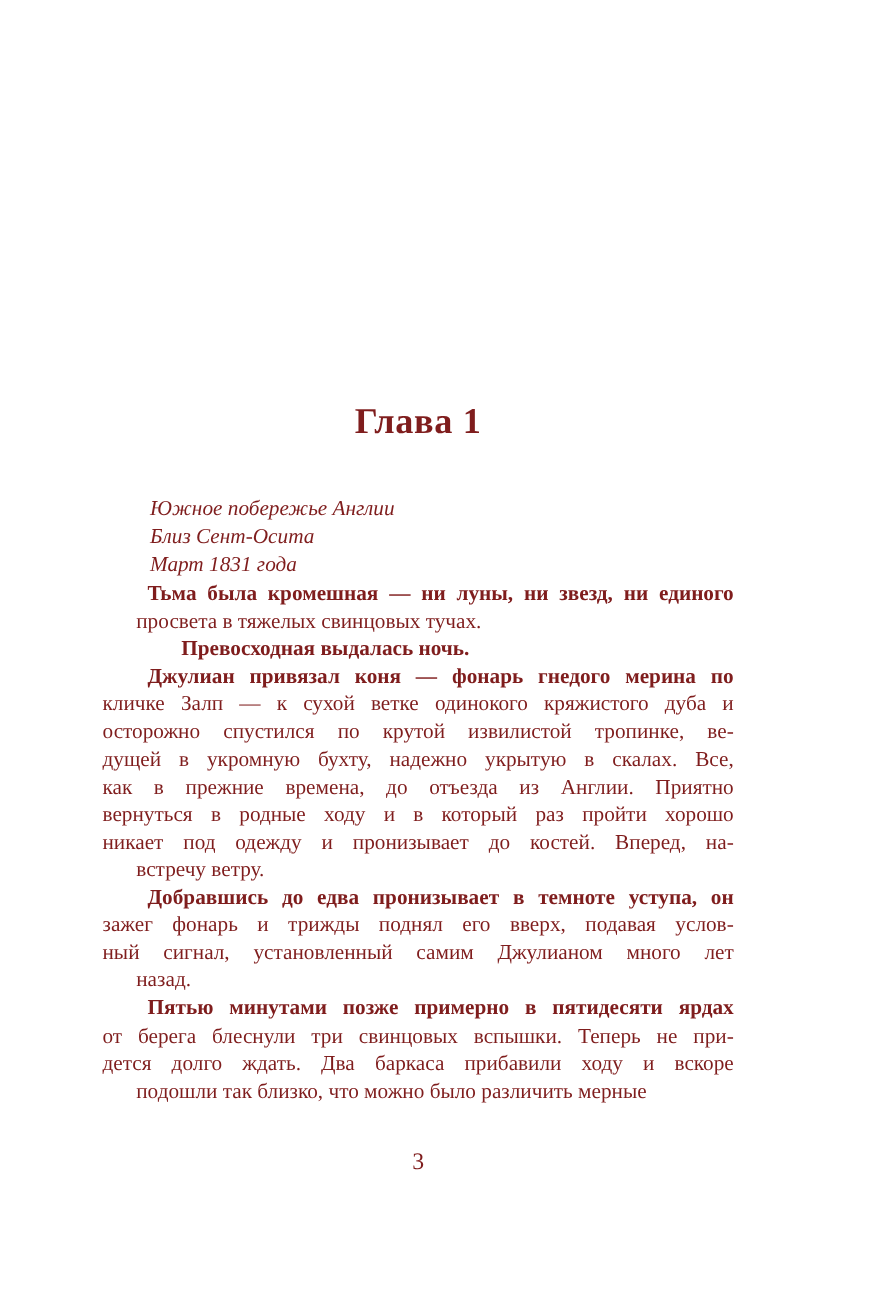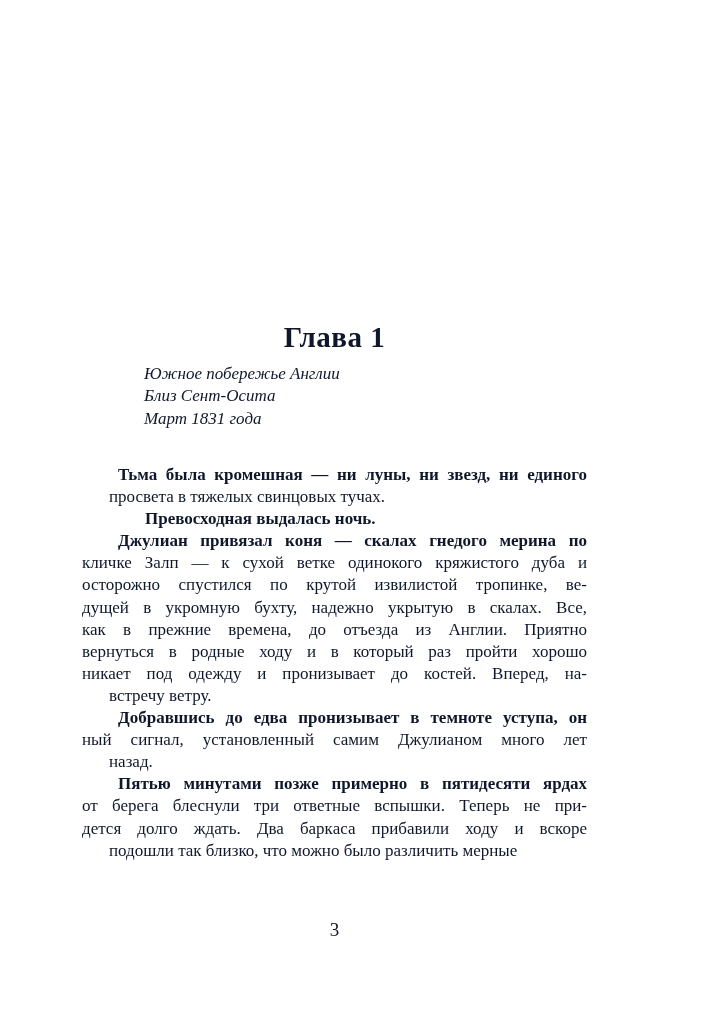--- a/index.html
+++ b/index.html
@@ -5,45 +5,44 @@
   html, body {
     margin: 0;
     padding: 0;
     background: #ffffff;
   }
   .page {
     position: relative;
     width: 709px;
     height: 1034px;
     background: #ffffff;
-    color: #0f172a;
+    color: #7f1d1d;
     font-family: "Liberation Serif", "DejaVu Serif", serif;
     overflow: hidden;
   }
   .chapter-title {
     position: absolute;
     left: 82px;
     top: 320px;
     width: 505px;
     margin: 0;
     text-align: center;
     font-size: 29px;
     line-height: 34px;
     font-weight: bold;
     letter-spacing: 0.5px;
   }
   .epigraph {
     position: absolute;
     left: 120px;
-    top: 363px;
+    top: 396px;
     width: 430px;
     font-style: italic;
     font-size: 17px;
     line-height: 22.4px;
-    margin-left: 24px;
   }
   .body-text {
     position: absolute;
     left: 82px;
     top: 464px;
     width: 505px;
     font-size: 17px;
     line-height: 22.1px;
   }
   .line {
@@ -83,36 +82,37 @@
 
   <div class="body-text">
       <div class="para">
         <div class="line first">Тьма была кромешная — ни луны, ни звезд, ни единого</div>
         <div class="line last">просвета в тяжелых свинцовых тучах.</div>
       </div>
       <div class="para">
         <div class="line first last">Превосходная выдалась ночь.</div>
       </div>
       <div class="para">
-        <div class="line first">Джулиан привязал коня — скалах гнедого мерина по</div>
+        <div class="line first">Джулиан привязал коня — фонарь гнедого мерина по</div>
         <div class="line">кличке Залп — к сухой ветке одинокого кряжистого дуба и</div>
         <div class="line">осторожно спустился по крутой извилистой тропинке, ве-</div>
         <div class="line">дущей в укромную бухту, надежно укрытую в скалах. Все,</div>
         <div class="line">как в прежние времена, до отъезда из Англии. Приятно</div>
         <div class="line">вернуться в родные ходу и в который раз пройти хорошо</div>
         <div class="line">никает под одежду и пронизывает до костей. Вперед, на-</div>
         <div class="line last">встречу ветру.</div>
       </div>
       <div class="para">
         <div class="line first">Добравшись до едва пронизывает в темноте уступа, он</div>
+        <div class="line">зажег фонарь и трижды поднял его вверх, подавая услов-</div>
         <div class="line">ный сигнал, установленный самим Джулианом много лет</div>
         <div class="line last">назад.</div>
       </div>
       <div class="para">
         <div class="line first">Пятью минутами позже примерно в пятидесяти ярдах</div>
-        <div class="line">от берега блеснули три ответные вспышки. Теперь не при-</div>
+        <div class="line">от берега блеснули три свинцовых вспышки. Теперь не при-</div>
         <div class="line">дется долго ждать. Два баркаса прибавили ходу и вскоре</div>
         <div class="line last">подошли так близко, что можно было различить мерные</div>
       </div>
     </div>
 
   <div class="page-number">3</div>
 </div>
 
 </body></html>

